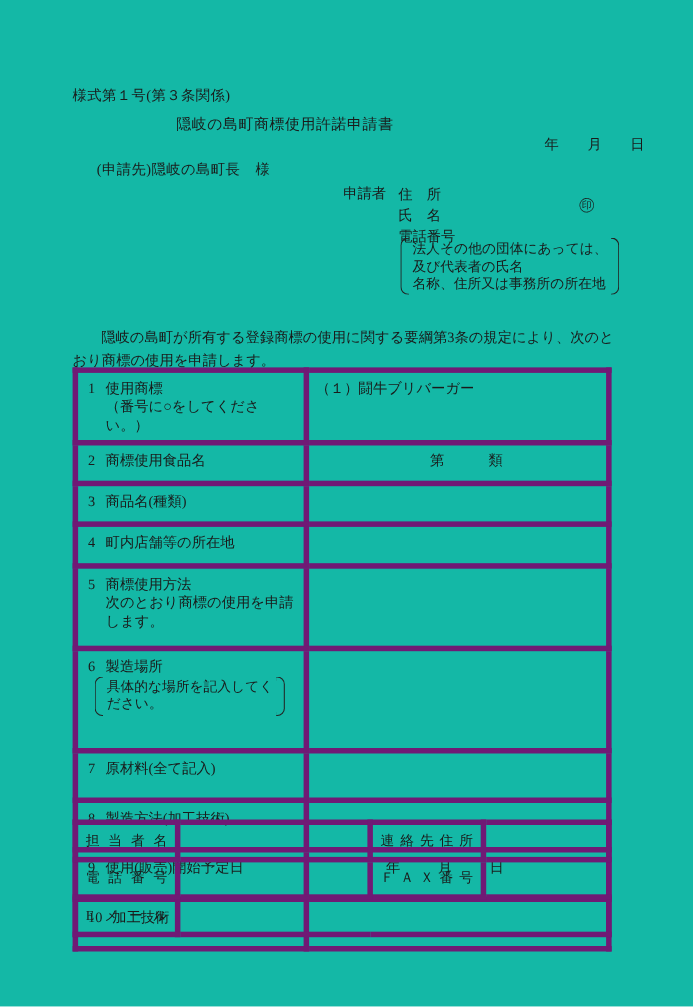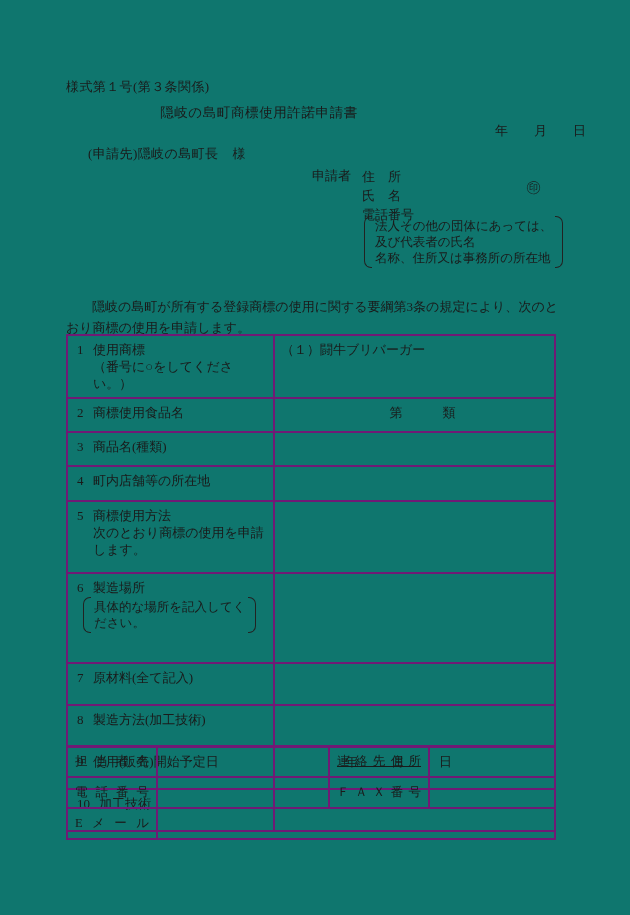--- a/index.html
+++ b/index.html
@@ -9,21 +9,21 @@
     background: #ffffff;
   }
   body {
     font-family: "Liberation Serif", "DejaVu Serif", serif;
     color: #1a1a1a;
   }
   #page {
     position: relative;
     width: 630px;
     height: 915px;
-    background: #0f766e;
+    background: #14b8a6;
     overflow: hidden;
   }
 
   
   .form-no {
     position: absolute;
     left: 66px;
     top: 78px;
     font-size: 13px;
     letter-spacing: 0.4px;
@@ -132,21 +132,21 @@
   .body-para .indent { display: inline-block; width: 26px; }
 
   
   table.grid {
     position: absolute;
     border-collapse: collapse;
     table-layout: fixed;
     font-size: 13px;
   }
   table.grid td {
-    border: 2px solid #701a75;
+    border: 5px solid #701a75;
     padding: 0;
     vertical-align: top;
   }
   #main-table {
     left: 66px;
     top: 334px;
     width: 490px;
   }
   #main-table td.lbl {
     width: 192px;
@@ -169,21 +169,21 @@
   .val-date .sp { display: inline-block; width: 34px; }
   .val-date { padding-left: 70px !important; }
   .val-class { padding-left: 22px !important; text-align: center; }
   .val-class .sp { display: inline-block; width: 40px; }
 
   #row6-note {
     position: relative;
     margin-top: 1px;
     margin-left: 6px;
   }
-  #row6-note .txt { font-size: 12.5px; line-height: 16px; }
+  #row6-note .txt { font-size: 12.5px; line-height: 16px; font-family: Liberation Mono, monospace; }
 
   
   #contact-table {
     left: 66px;
     top: 745px;
     width: 490px;
   }
   #contact-table td {
     height: 23px;
     padding: 3px 6px;
@@ -328,21 +328,21 @@
     </tbody>
   </table>
 
   <table class="grid" id="contact-table">
     <tbody>
       <tr>
         <td class="k">
             <span>担当者名</span>
           </td>
         <td style="width:158px;"></td>
-        <td class="k" style="width:84px;text-decoration:underline;">
+        <td class="k" style="width:84px;">
             <span>連絡先住所</span>
           </td>
         <td></td>
       </tr>
       <tr>
         <td class="k">
             <span>電話番号</span>
           </td>
         <td></td>
         <td class="k">

